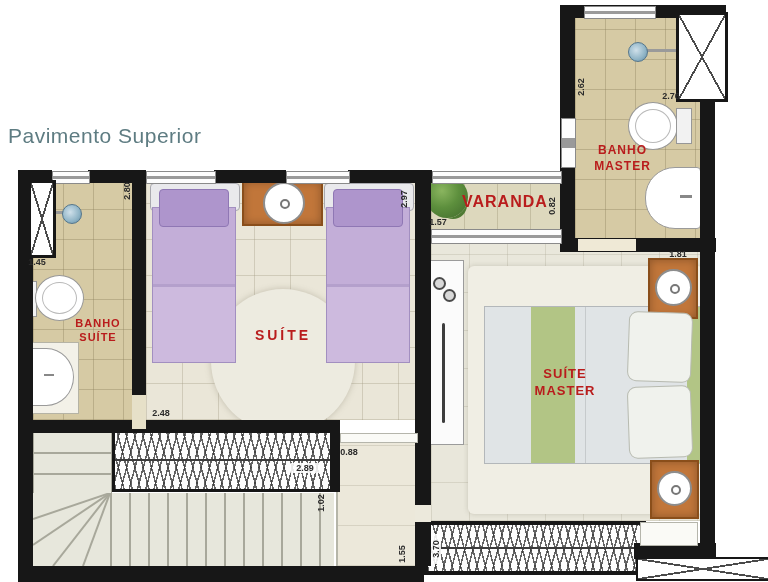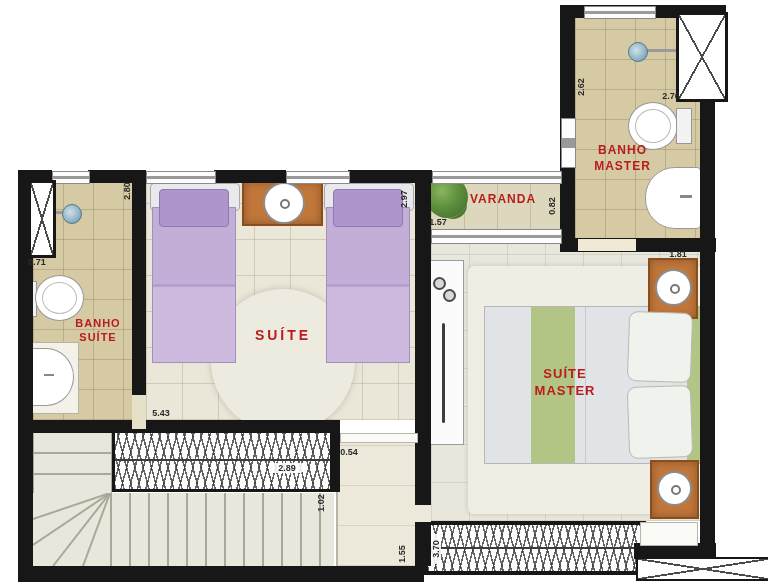--- a/index.html
+++ b/index.html
@@ -78,20 +78,21 @@
      background:radial-gradient(circle at 38% 35%,#8ab55f 0%,#5d8f3d 45%,#3f682b 100%);
      box-shadow:6px 8px 0 -7px #4e7a33,-6px 5px 0 -8px #4e7a33,2px -5px 0 -7px #567f35}
   .divline{position:absolute;z-index:2;background:#b5b5a8}
   .threshold{position:absolute;z-index:6;background:#fafaf6;border:1px solid #b5b5ab}
 </style>
 </head>
 <body>
 
 <div class="stage">
 
+  <div class="title" style="left:8px;top:124px">Pavimento Superior</div>
 
   <div class="floor tile-bath" style="left:33px;top:183px;width:99px;height:237px"></div>
   <div class="floor tile-room" style="left:146px;top:183px;width:269px;height:237px"></div>
   <div class="floor tile-varanda" style="left:431px;top:183px;width:129px;height:46px"></div>
   <div class="floor tile-bath" style="left:575px;top:18px;width:125px;height:222px"></div>
   <div class="floor tile-master" style="left:431px;top:242px;width:269px;height:279px"></div>
   <div class="floor tile-hall" style="left:336px;top:433px;width:79px;height:133px"></div>
 
   <div class="treads-h" style="left:33px;top:430px;width:77px;height:62px"></div>
   <div class="winder" style="left:33px;top:493px;width:77px;height:73px">
@@ -195,38 +196,38 @@
     <div class="mid"></div>
   </div>
   <div class="threshold" style="left:640px;top:522px;width:56px;height:22px"></div>
   <div class="xbox" style="left:636px;top:557px;width:130px;height:20px;border-width:2px;z-index:6"></div>
 
   <div class="roomlabel" style="left:52px;top:316px;width:92px;font-size:11px">
     <span>BANHO</span><br>
     <span>SUÍTE</span>
   </div>
   <div class="roomlabel" style="left:238px;top:326px;width:90px;font-size:14px;letter-spacing:3px">SUÍTE</div>
-  <div class="roomlabel" style="left:462px;top:192px;width:82px;font-size:12px">VARANDA</div>
+  <div class="roomlabel" style="left:462px;top:192px;width:82px;font-size:16px">VARANDA</div>
   <div class="roomlabel" style="left:570px;top:143px;width:105px;font-size:12px">
     <span>BANHO</span><br>
     <span>MASTER</span>
   </div>
   <div class="roomlabel" style="left:515px;top:366px;width:100px;font-size:13px">
     <span>SUÍTE</span><br>
     <span>MASTER</span>
   </div>
 
   <div class="dim dimv" style="left:112px;top:186px">2.80</div>
-  <div class="dim" style="left:22px;top:257px">0.71</div>
+  <div class="dim" style="left:22px;top:257px">1.45</div>
   <div class="dim dimv" style="left:389px;top:194px">2.97</div>
-  <div class="dim" style="left:146px;top:408px">5.43</div>
+  <div class="dim" style="left:146px;top:408px">2.48</div>
   <div class="dim" style="left:423px;top:217px">1.57</div>
   <div class="dim dimv" style="left:537px;top:201px">0.82</div>
   <div class="dim dimv" style="left:566px;top:82px">2.62</div>
   <div class="dim" style="left:656px;top:91px">2.76</div>
   <div class="dim" style="left:663px;top:249px">1.81</div>
-  <div class="dim chip" style="left:272px;top:463px">2.89</div>
-  <div class="dim" style="left:334px;top:447px">0.54</div>
+  <div class="dim chip" style="left:290px;top:463px">2.89</div>
+  <div class="dim" style="left:334px;top:447px">0.88</div>
   <div class="dim dimv" style="left:306px;top:498px">1.02</div>
   <div class="dim dimv" style="left:387px;top:549px">1.55</div>
   <div class="dim dimv chip" style="left:421px;top:544px">3.70</div>
 
 </div>
 
 </body></html>

